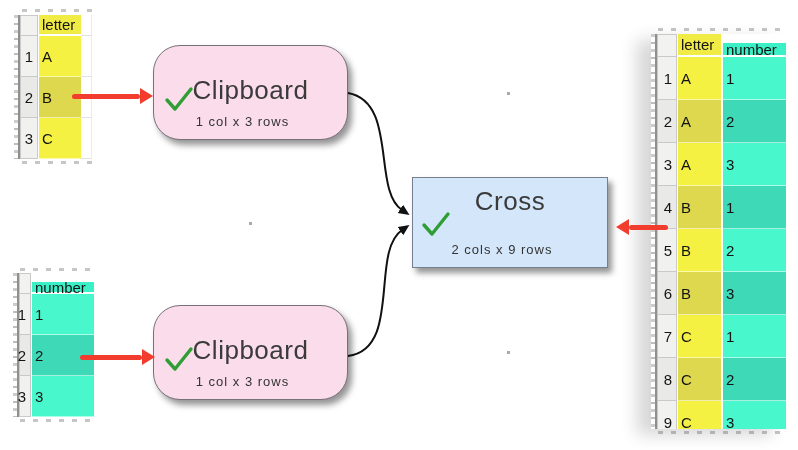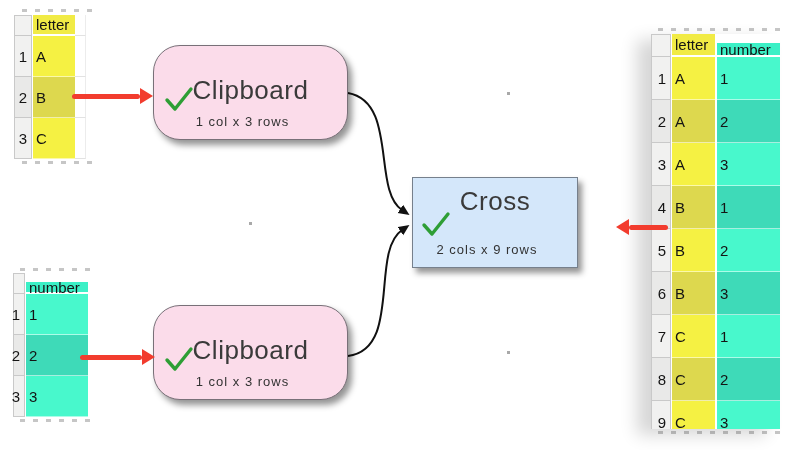--- a/index.html
+++ b/index.html
@@ -6,21 +6,21 @@
   body{
     width:798px;height:450px;position:relative;overflow:hidden;
     background:#ffffff;
     font-family:"Liberation Sans","DejaVu Sans",sans-serif;
   }
   
   .dot{position:absolute;width:3px;height:3px;background:#a9a9a9;}
   .overlay{position:absolute;left:0;top:0;pointer-events:none;}
 
   
-  .fragment{position:absolute;display:flex;align-items:stretch;flex-direction:column;}
+  .fragment{position:absolute;display:flex;align-items:stretch;}
   .frag-shadow{box-shadow:-14px 6px 16px rgba(0,0,0,0.16);}
   .torn-strip{width:4px;background:repeating-linear-gradient(180deg,#cdcdcd 0 3px,transparent 3px 8px,#bdbdbd 8px 10px,transparent 10px 15px);}
   .edge-line{width:2px;background:#8f8f8f;}
   .clip{overflow:hidden;}
   .tbl{display:block;background:#fff;}
   .trow{display:flex;}
   .tbl-letter .trow,.tbl-number .trow{height:41px;}
   .tbl-letter .trow.thead,.tbl-number .trow.thead{height:21px;}
   .tbl-result .trow{height:43px;}
   .tbl-result .trow.thead{height:23px;}
@@ -41,21 +41,21 @@
   .empty{background:#ffffff;border-bottom:1px solid #e2e2e2;border-right:1px solid #ececec;}
   .tbl-letter .rn{width:18px;}  .tbl-letter .c0{width:42px;}  .tbl-letter .empty{width:11px;}
   .tbl-number .rn{width:12px;}  .tbl-number .c0{width:62px;}
   .tbl-result .rn{width:20px;}  .tbl-result .c0{width:43px;margin-right:2px;}  .tbl-result .c1{width:63px;}
   .torn-h{position:absolute;height:3px;background:repeating-linear-gradient(90deg,#c6c6c6 0 5px,transparent 5px 13px);}
 
   
   .node{position:absolute;box-sizing:border-box;border:1.4px solid #787078;
         box-shadow:4px 5px 6px rgba(0,0,0,0.42);}
   .node.pink{width:195px;height:95px;background:#fbdcea;border-radius:27px;}
-  .node.blue{width:166px;height:91px;background:#d4e7fa;border-color:#76808c;}
+  .node.blue{width:196px;height:91px;background:#d4e7fa;border-color:#76808c;}
   .ntitle{position:absolute;left:0;right:0;text-align:center;font-size:26px;color:#3a3a3a;letter-spacing:0.5px;}
   .nsub{position:absolute;left:0;right:16px;text-align:center;font-size:13px;color:#333;letter-spacing:1px;}
   .pink .ntitle{top:1px;margin-top:28px;}  .pink .nsub{top:68px;}
   .blue .ntitle{top:8px;}   .blue .nsub{top:64px;}
   .check{position:absolute;}
   .pink .check{left:10px;top:40px;}
   .blue .check{left:8px;top:33px;}
 
   
   .rarrow{position:absolute;height:16px;display:flex;align-items:center;}

